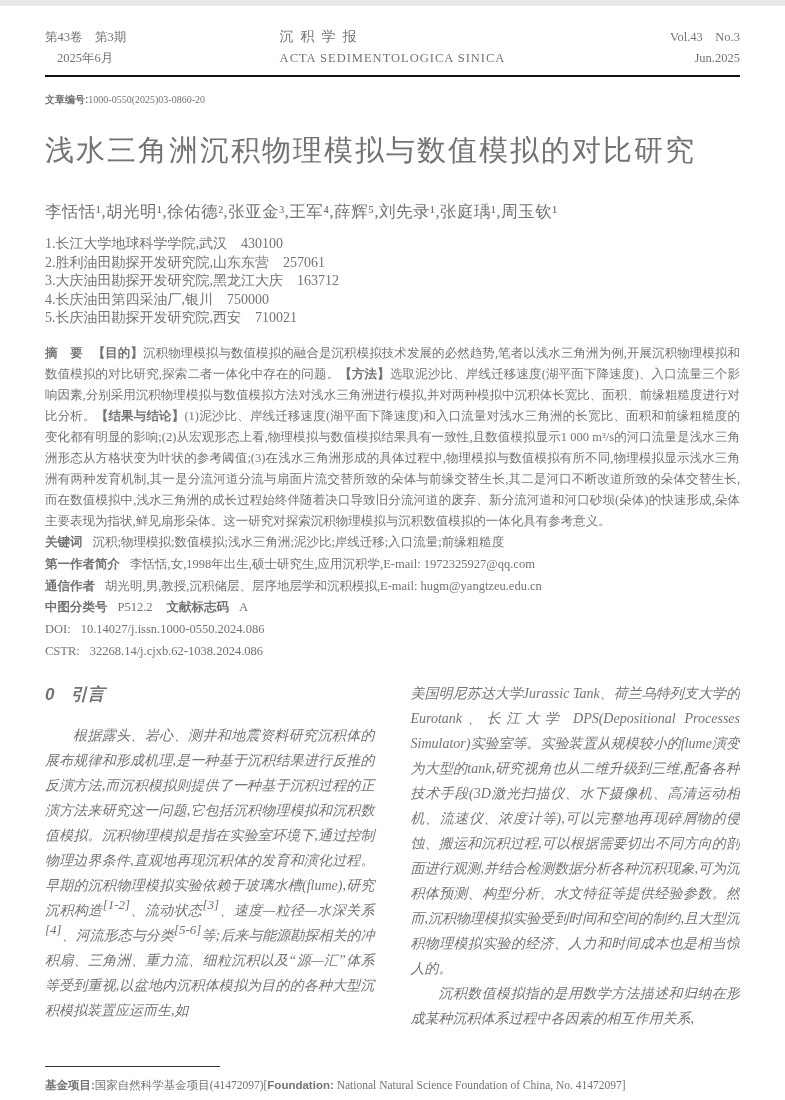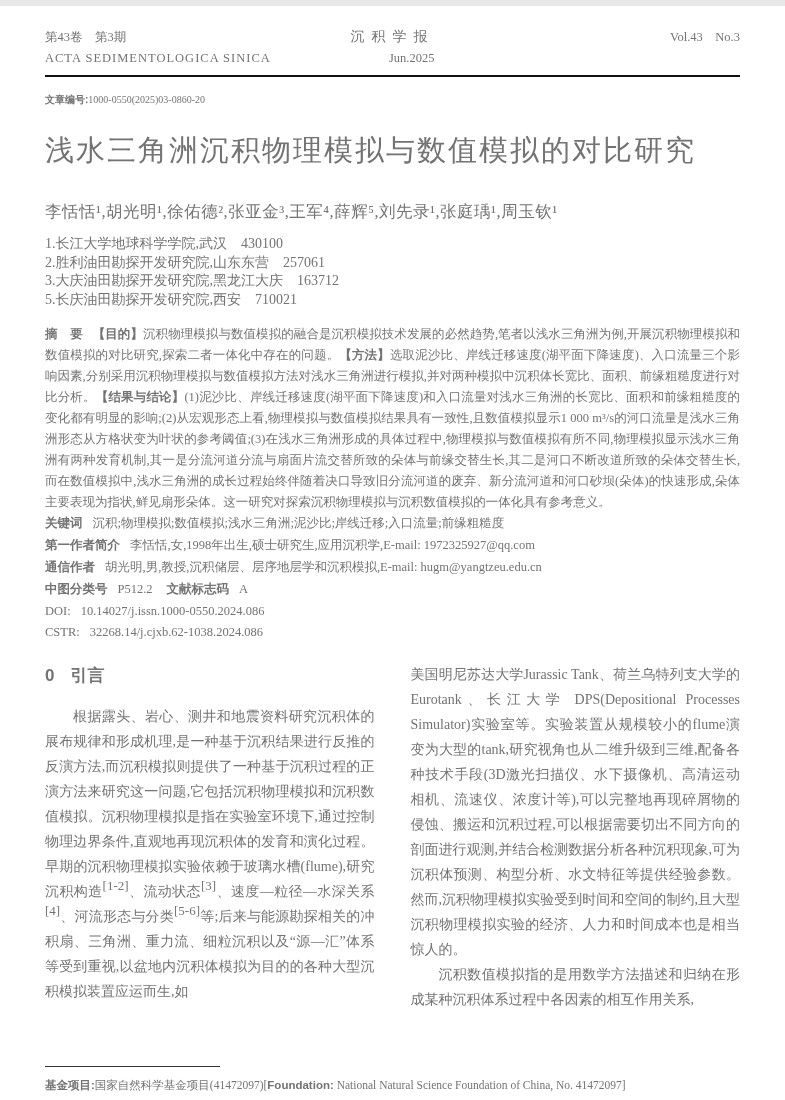--- a/index.html
+++ b/index.html
@@ -43,21 +43,21 @@
   
   .abstract { margin-top:15px; font-size:12.5px; line-height:21px; text-align:justify; }
   .abstract b { font-family:"Liberation Sans","DejaVu Sans",sans-serif; }
   .abstract .ab-label { margin-right:10px; }
   .meta { font-size:12.5px; line-height:21.8px; }
   .meta b { font-family:"Liberation Sans","DejaVu Sans",sans-serif; margin-right:10px; }
   .meta .v2label { margin-left:14px;text-align:center; }
   .meta.plain .lbl { margin-right:10px; }
 
   
-  .columns { display:flex; gap:36px; margin-top:18px; height:352px; overflow:hidden; }
+  .columns { display:flex; gap:36px; margin-top:18px; height:352px; overflow:hidden;font-style:italic; }
   .col { width:335.5px; font-size:14px; line-height:25px; text-align:justify; }
   .sec-head { font-family:"Liberation Sans","DejaVu Sans",sans-serif; font-weight:bold; font-size:17px; line-height:24px; margin:2px 0 16px 0; }
   .sec-head .num { margin-right:16px; }
   .col p { text-align:justify; }
   .col p.indent { text-indent:2em; }
   .col p + p { margin-top:0; }
   sup { font-size:13px; line-height:0; }
 
   
   .footnote { position:absolute; left:45px; right:45px; bottom:10px; font-size:11.5px; line-height:21px; }
@@ -66,33 +66,35 @@
 </style>
 </head>
 <body>
 
 <div class="page">
 
   <div class="jhead">
     <div class="l">第43卷　第3期</div>
     <div class="c jtitle-cn">沉积学报</div>
     <div class="r">Vol.43　No.3</div>
+    <div class="l jdate-cn">2025年6月</div>
     <div class="c jtitle-en">ACTA SEDIMENTOLOGICA SINICA</div>
     <div class="r">Jun.2025</div>
   </div>
   <hr class="hrule">
 
   <p class="article-id"><b>文章编号:</b><span>1000-0550(2025)03-0860-20</span></p>
 
   <h1 class="paper-title">浅水三角洲沉积物理模拟与数值模拟的对比研究</h1>
   <p class="authors">李恬恬¹,胡光明¹,徐佑德²,张亚金³,王军⁴,薛辉⁵,刘先录¹,张庭瑀¹,周玉钦¹</p>
   <ul class="affils">
     <li>1.长江大学地球科学学院,武汉　430100</li>
     <li>2.胜利油田勘探开发研究院,山东东营　257061</li>
     <li>3.大庆油田勘探开发研究院,黑龙江大庆　163712</li>
+    <li>4.长庆油田第四采油厂,银川　750000</li>
     <li>5.长庆油田勘探开发研究院,西安　710021</li>
   </ul>
 
   <p class="abstract"><b class="ab-label">摘　要</b><b>【目的】</b><span>沉积物理模拟与数值模拟的融合是沉积模拟技术发展的必然趋势,笔者以浅水三角洲为例,开展沉积物理模拟和数值模拟的对比研究,探索二者一体化中存在的问题。</span><b>【方法】</b><span>选取泥沙比、岸线迁移速度(湖平面下降速度)、入口流量三个影响因素,分别采用沉积物理模拟与数值模拟方法对浅水三角洲进行模拟,并对两种模拟中沉积体长宽比、面积、前缘粗糙度进行对比分析。</span><b>【结果与结论】</b><span>(1)泥沙比、岸线迁移速度(湖平面下降速度)和入口流量对浅水三角洲的长宽比、面积和前缘粗糙度的变化都有明显的影响;(2)从宏观形态上看,物理模拟与数值模拟结果具有一致性,且数值模拟显示1 000 m³/s的河口流量是浅水三角洲形态从方格状变为叶状的参考阈值;(3)在浅水三角洲形成的具体过程中,物理模拟与数值模拟有所不同,物理模拟显示浅水三角洲有两种发育机制,其一是分流河道分流与扇面片流交替所致的朵体与前缘交替生长,其二是河口不断改道所致的朵体交替生长,而在数值模拟中,浅水三角洲的成长过程始终伴随着决口导致旧分流河道的废弃、新分流河道和河口砂坝(朵体)的快速形成,朵体主要表现为指状,鲜见扇形朵体。这一研究对探索沉积物理模拟与沉积数值模拟的一体化具有参考意义。</span></p>
 
   <p class="meta"><b>关键词</b><span>沉积;物理模拟;数值模拟;浅水三角洲;泥沙比;岸线迁移;入口流量;前缘粗糙度</span></p>
   <p class="meta"><b>第一作者简介</b><span>李恬恬,女,1998年出生,硕士研究生,应用沉积学,E-mail: 1972325927@qq.com</span></p>
   <p class="meta"><b>通信作者</b><span>胡光明,男,教授,沉积储层、层序地层学和沉积模拟,E-mail: hugm@yangtzeu.edu.cn</span></p>
   <p class="meta"><b>中图分类号</b><span>P512.2</span><b class="v2label">文献标志码</b><span>A</span></p>
   <p class="meta plain"><span class="lbl">DOI:</span><span>10.14027/j.issn.1000-0550.2024.086</span></p>

